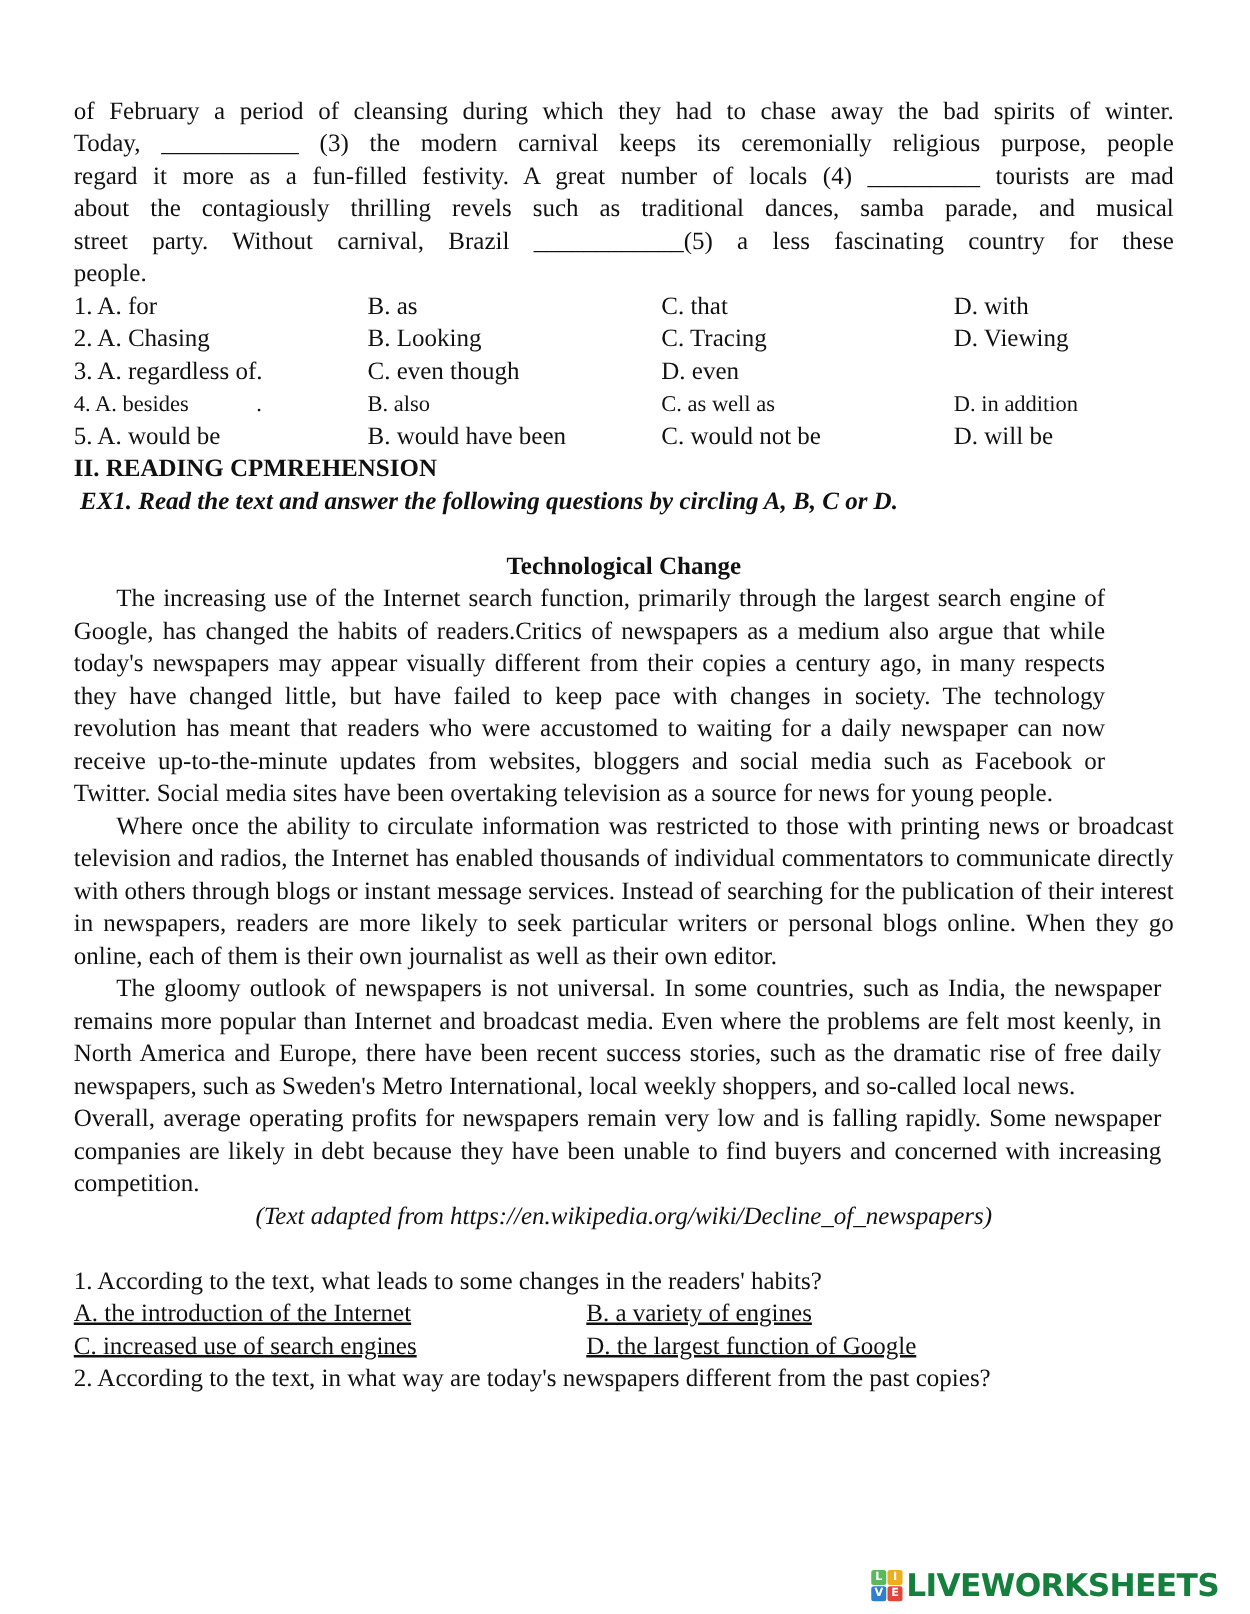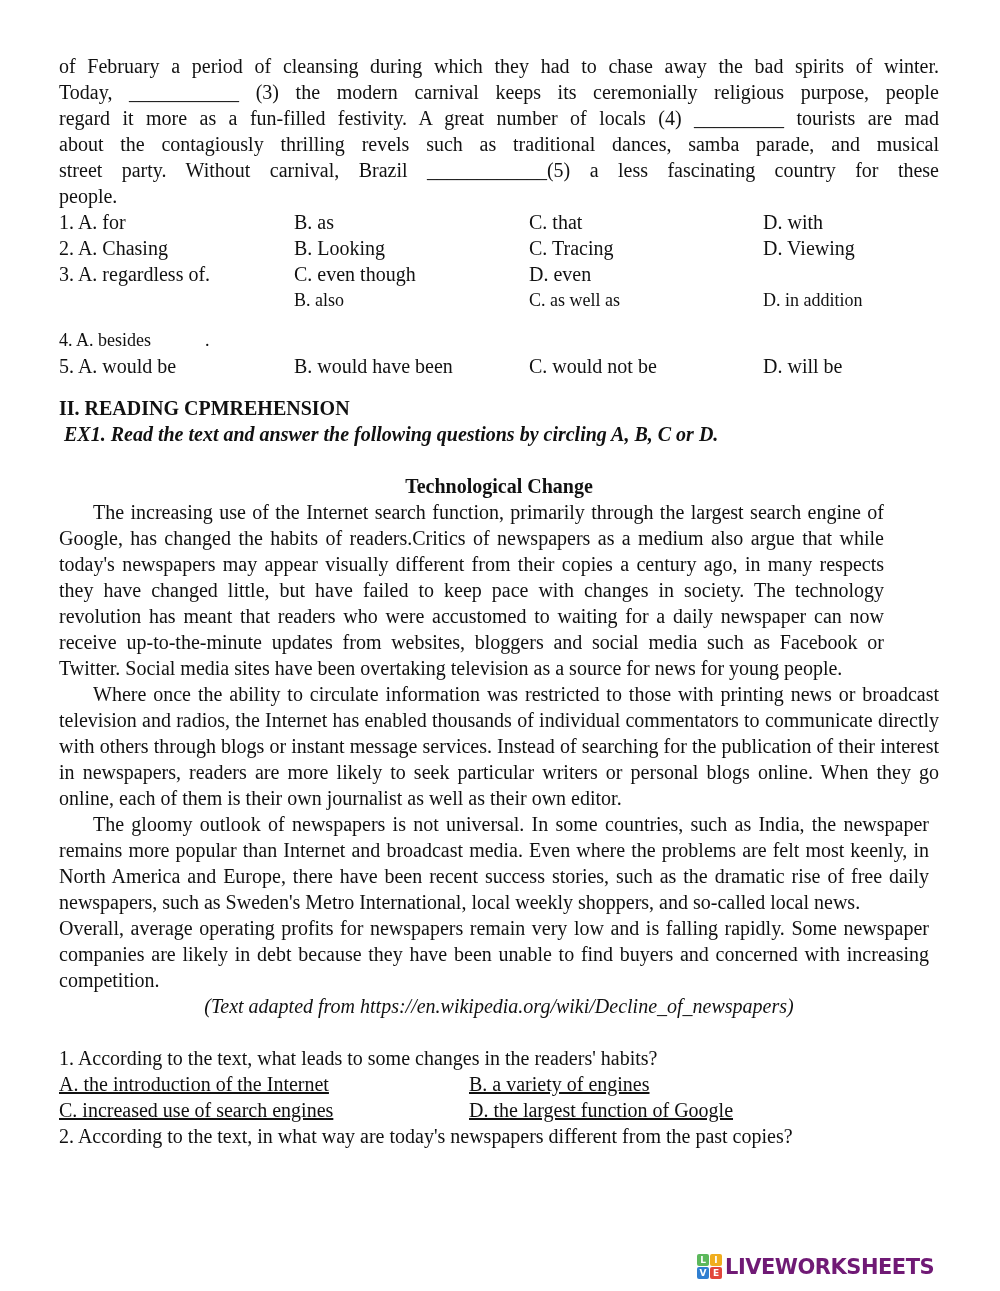--- a/index.html
+++ b/index.html
@@ -1,35 +1,35 @@
 <!DOCTYPE html>
 <html><head>
 <meta charset="utf-8">
 <style>
   html, body { margin: 0; padding: 0; background: #ffffff; }
   body { width: 1000px; height: 1291px; position: relative; overflow: hidden;
          font-family: "Liberation Serif", "DejaVu Serif", serif; color: #111; }
-  .page { position: absolute; left: 59px; top: 53px; width: 880px; font-size: 20px; line-height: 26px; }
+  .page { position: absolute; left: 59px; top: 76px; width: 880px; font-size: 20px; line-height: 26px; }
   .just { text-align: justify; text-align-last: left; }
   .line { white-space: nowrap; height: 26px; }
   .opts { display: grid; grid-template-columns: 235px 235px 234px 176px; }
   .opts .cell { height: 26px; white-space: nowrap; }
   .opts.small .cell { font-size: 18px; }
-  .h-sec { font-weight: bold; margin-top: 16px; }
+  .h-sec { font-weight: bold; margin-top: 0; }
   .h-ex { font-weight: bold; font-style: italic; padding-left: 5px; }
   .title { font-weight: bold; text-align: center; margin-top: 26px; }
   .indent { text-indent: 34px; }
   .src { font-style: italic; text-align: center; }
   .qs { margin-top: 26px; }
   .q2 { display: grid; grid-template-columns: 410px 470px; text-decoration: underline; }
   .logo { position: absolute; left: 697px; top: 1254px; display: flex; align-items: center; }
   .logo-grid { display: grid; grid-template-columns: 12px 12px; grid-template-rows: 12px 12px; gap: 1px; margin-right: 3px; }
   .logo-grid span { font-family: "DejaVu Sans", sans-serif; font-size: 9px; font-weight: bold; color: #fff;
                     display: flex; align-items: center; justify-content: center; border-radius: 2px; }
-  .logo-text { font-family: "DejaVu Sans", sans-serif; font-weight: bold; font-size: 21px; color: #701a75; letter-spacing: -0.5px; }
+  .logo-text { font-family: "DejaVu Sans", sans-serif; font-weight: bold; font-size: 25px; color: #15803d; letter-spacing: -0.5px; }
 </style>
 </head>
 <body>
 
 <div class="page">
 
   <div class="just">
     <div class="line just-line" style="text-align:justify;text-align-last:justify;">of February a period of cleansing during which they had to chase away the bad spirits of winter.</div>
     <div class="line" style="text-align-last:justify;white-space:normal;">Today, ___________ (3) the modern carnival keeps its ceremonially religious purpose, people</div>
     <div class="line" style="text-align-last:justify;white-space:normal;">regard it more as a fun-filled festivity. A great number of locals (4) _________ tourists are mad</div>
@@ -50,21 +50,21 @@
       <div class="cell">B. Looking</div>
       <div class="cell">C. Tracing</div>
       <div class="cell">D. Viewing</div>
     </div>
     <div class="opts">
       <div class="cell">3. A. regardless of.</div>
       <div class="cell">C. even though</div>
       <div class="cell">D. even</div>
     </div>
     <div class="opts small">
-      <div class="cell" style="white-space:pre;margin-top:40px;">4. A. besides            .</div>
+      <div class="cell" style="white-space:pre;">4. A. besides            .</div>
       <div class="cell">B. also</div>
       <div class="cell">C. as well as</div>
       <div class="cell">D. in addition</div>
     </div>
     <div class="opts">
       <div class="cell">5. A. would be</div>
       <div class="cell">B. would have been</div>
       <div class="cell">C. would not be</div>
       <div class="cell">D. will be</div>
     </div>

